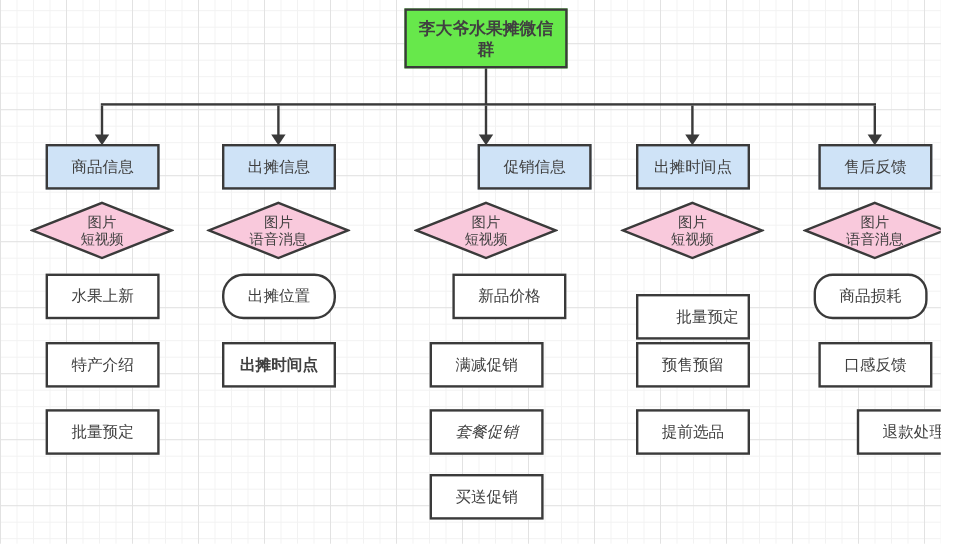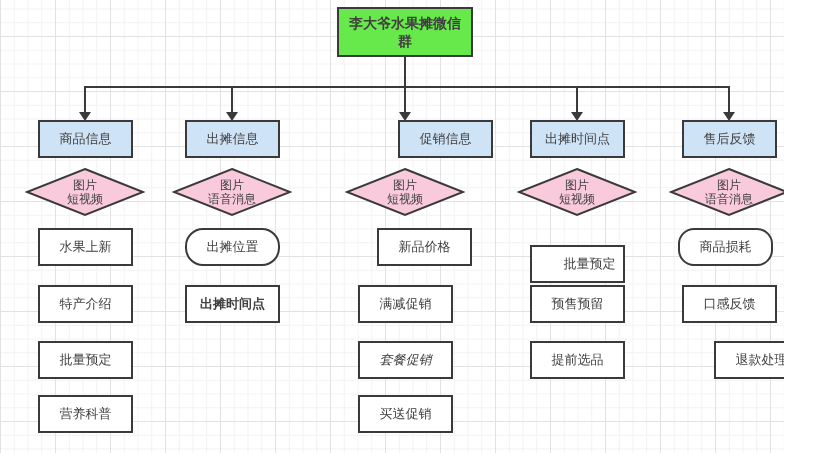--- a/index.html
+++ b/index.html
@@ -78,21 +78,20 @@
         <polygon points="60,2 118,25 60,48 2,25"></polygon>
       </svg>
     <div class="gate-label">
       <div>图片</div>
       <div>短视频</div>
     </div>
   </div>
   <div class="node leaf" style="left:38px;top:228px;">水果上新</div>
   <div class="node leaf" style="left:38px;top:285px;">特产介绍</div>
   <div class="node leaf" style="left:38px;top:341px;">批量预定</div>
-  <div class="node leaf" style="left:38px;top:395px;">营养科普</div>
 
   <div class="node branch" style="left:185px;">出摊信息</div>
   <div class="diamond" style="left:172px;">
     <svg width="120" height="50" viewBox="0 0 120 50">
         <polygon points="60,2 118,25 60,48 2,25"></polygon>
       </svg>
     <div class="gate-label">
       <div>图片</div>
       <div>语音消息</div>
     </div>

